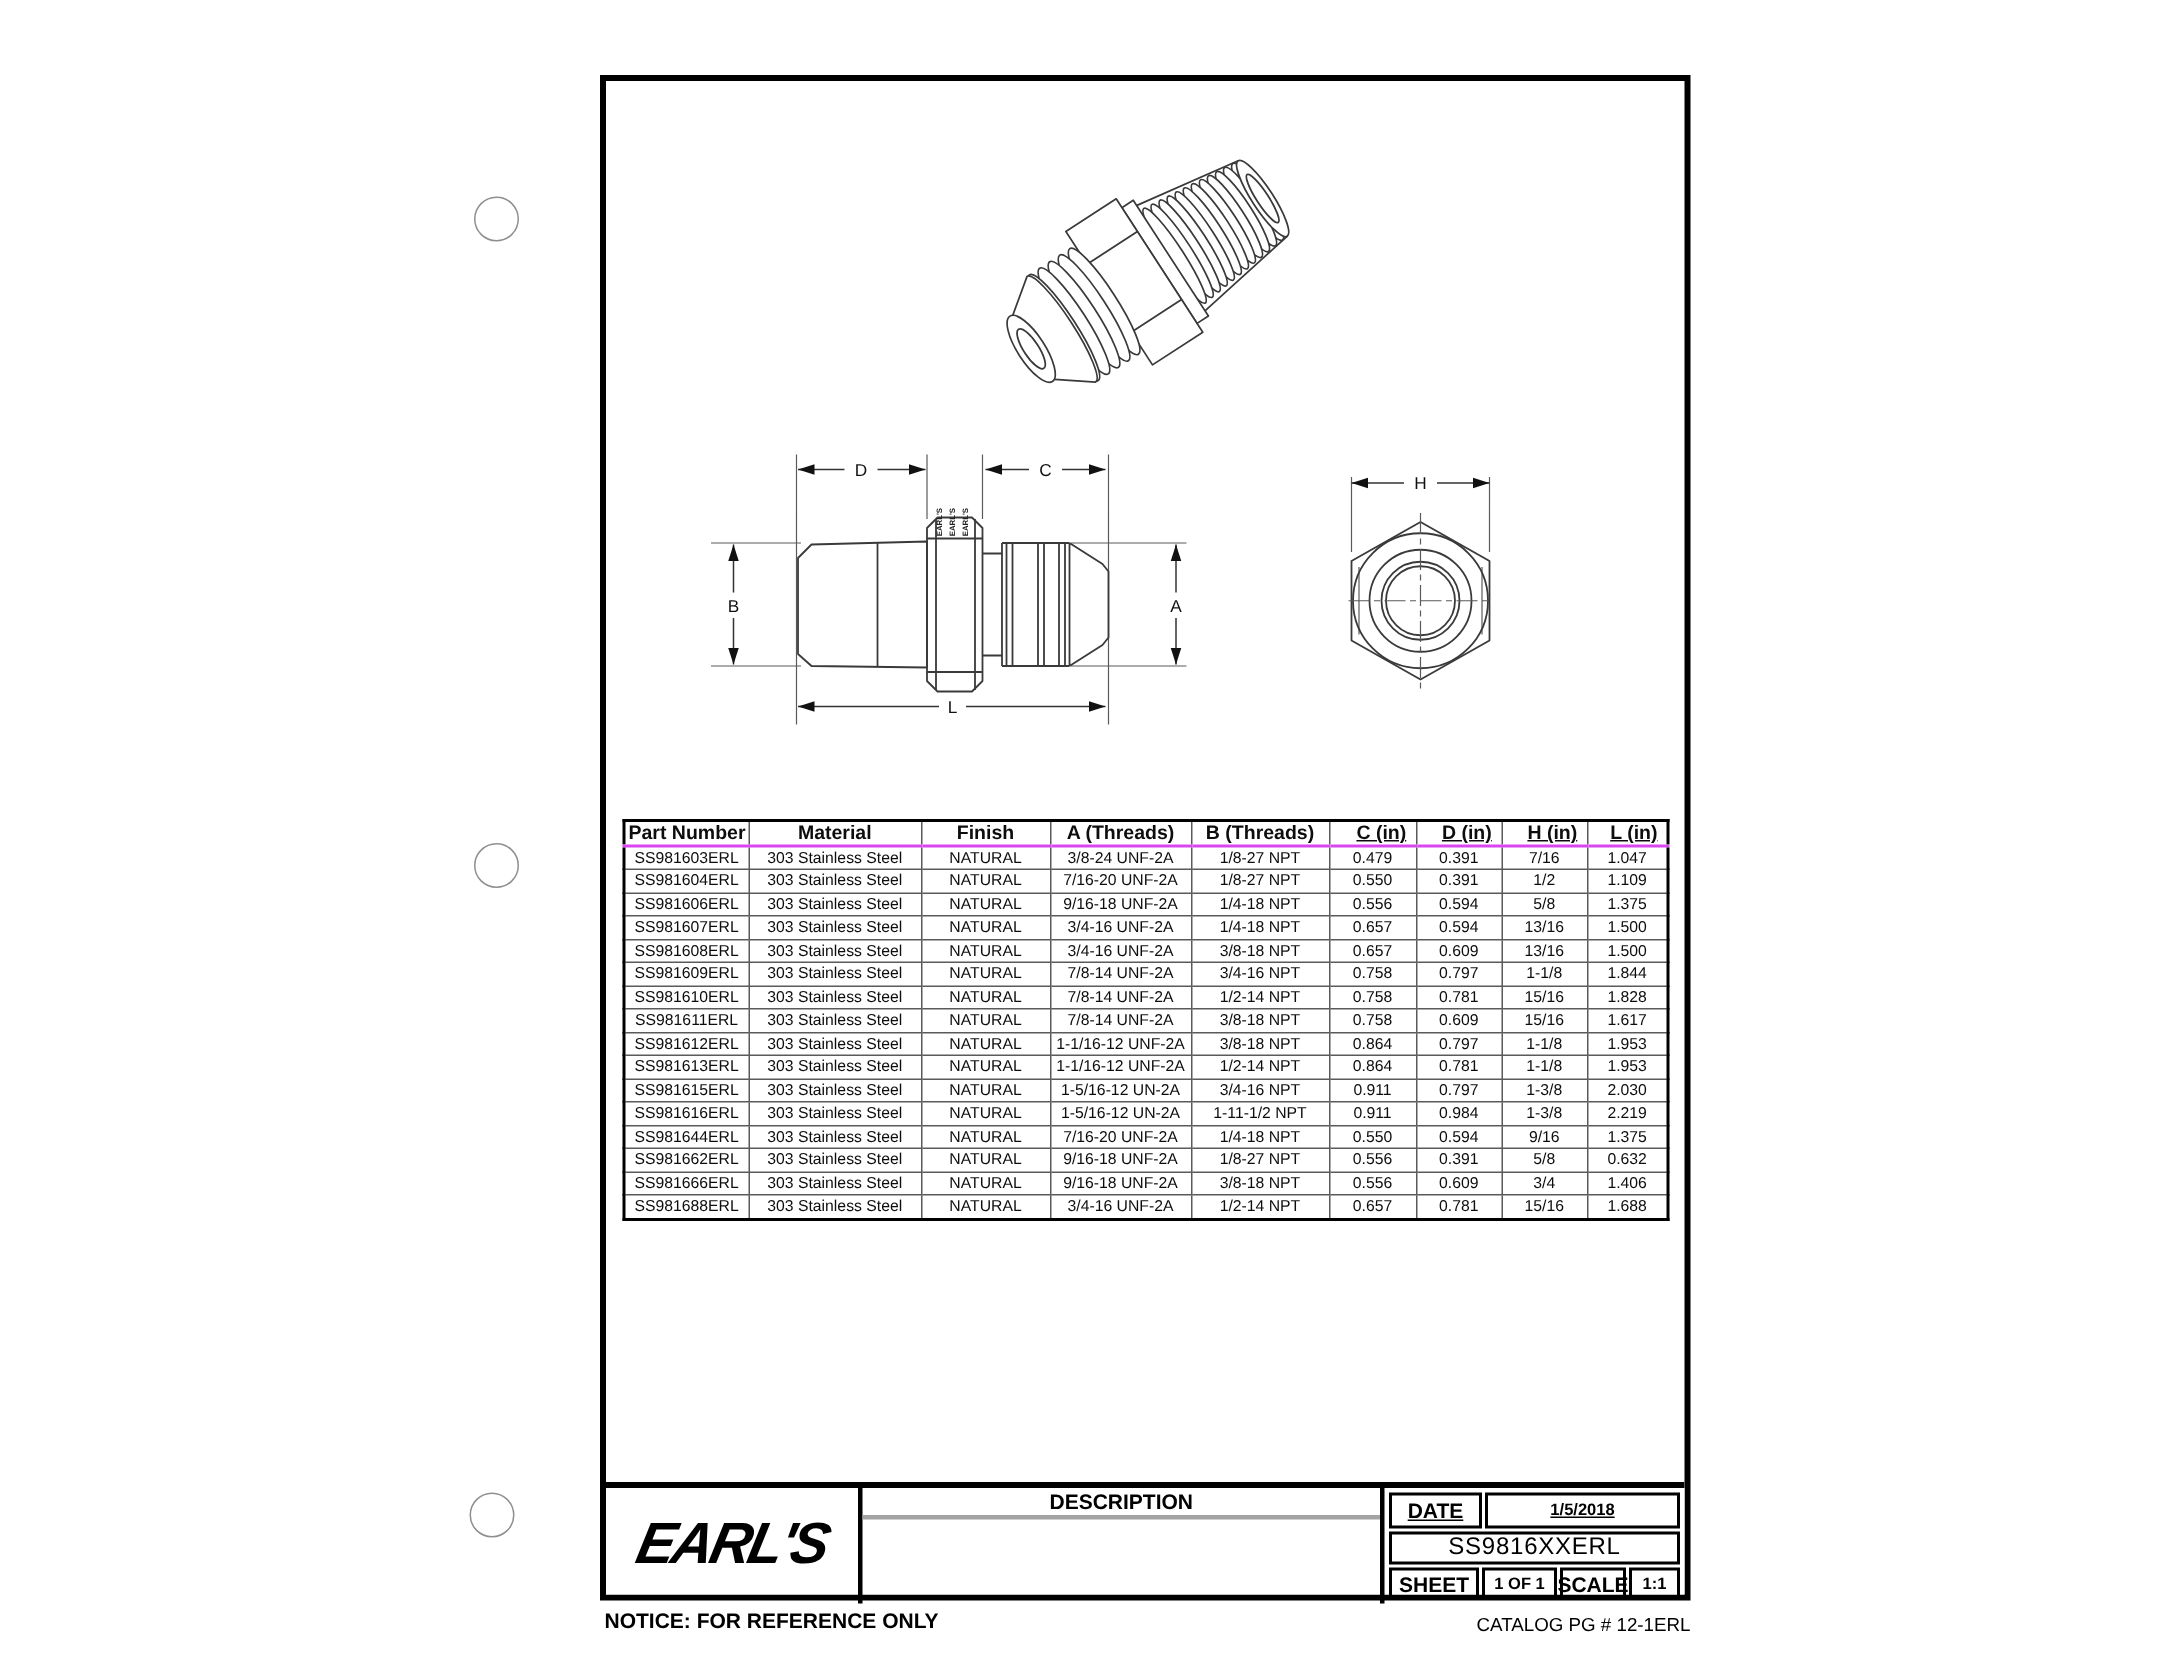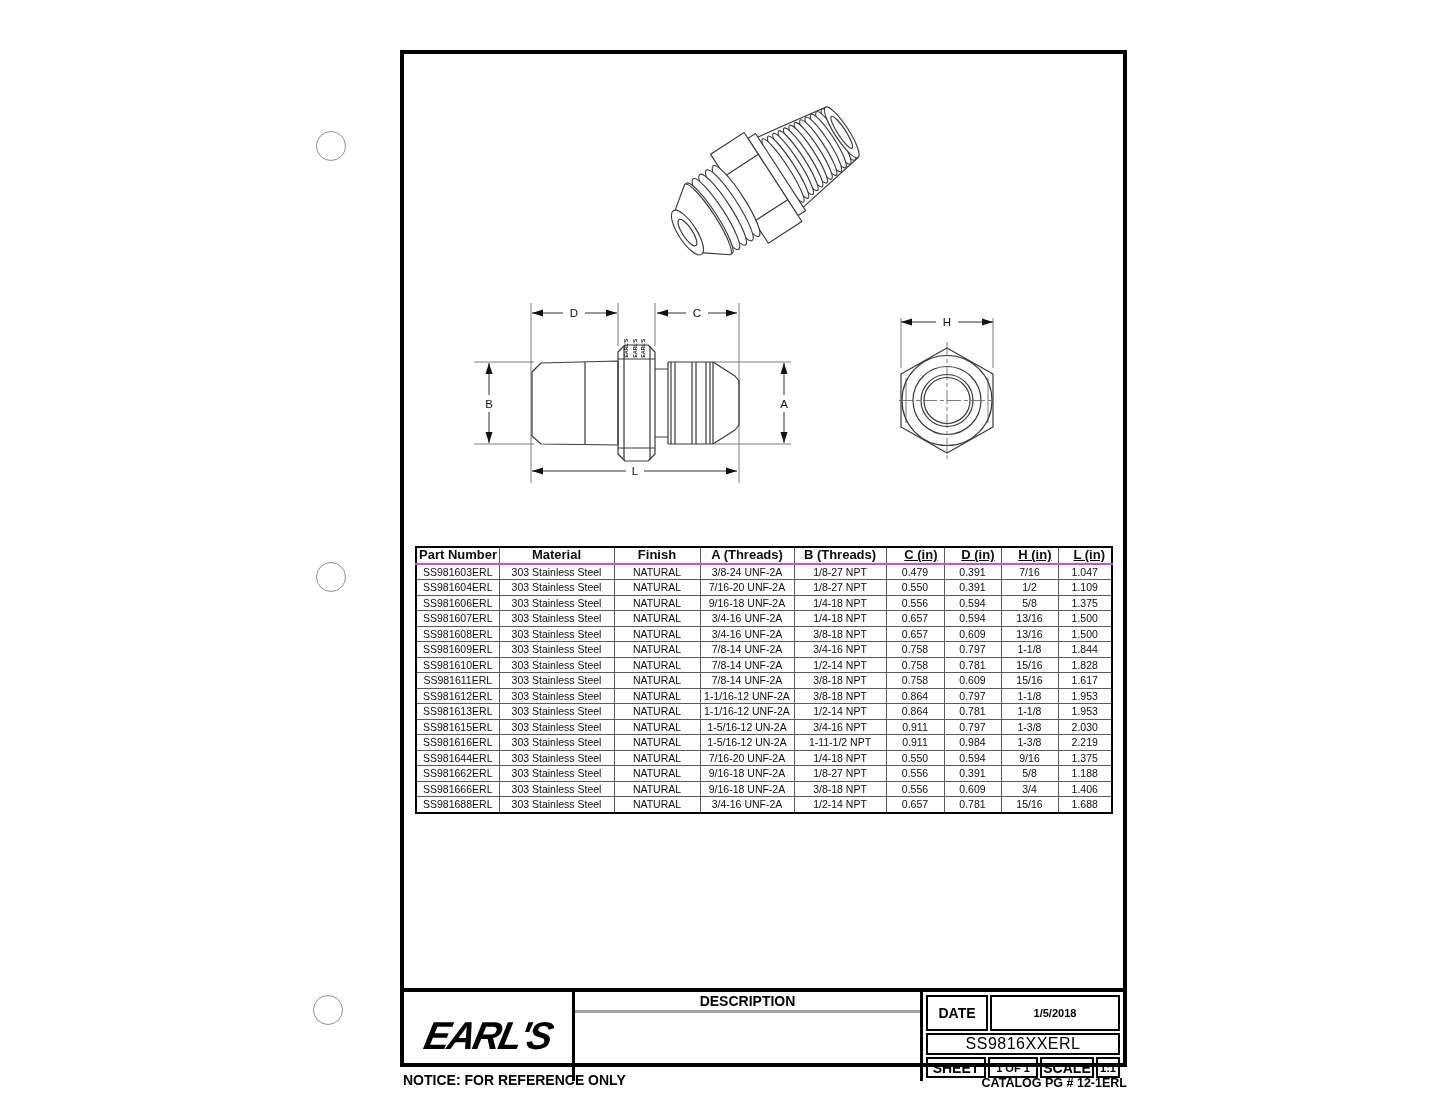--- a/index.html
+++ b/index.html
@@ -28,21 +28,21 @@
   .tb-desc-body{display:flex;flex-direction:column;align-items:center;justify-content:center;gap:6px;
                 font-weight:bold;font-size:13px;}
   .tb-right{display:flex;flex-direction:column;gap:2px;padding:3px;}
   .tb-row{display:flex;gap:2px;}
   .cellbox{border:2px solid #000;display:flex;align-items:center;justify-content:center;box-sizing:border-box;}
   .lab-lg{font-weight:bold;font-size:14px;}
   .lab-sm{font-weight:bold;font-size:11px;}
   .partcode{font-size:16px;letter-spacing:.5px;}
 
   .notice{position:absolute;left:403px;top:1072px;font-weight:bold;font-size:14px;text-align:center;}
-  .catalog{position:absolute;right:318px;top:1076px;font-weight:bold;font-size:12.5px;}
+  .catalog{position:absolute;right:318px;top:1076px;font-weight:normal;font-size:12.5px;}
 
   
   .oline{fill:none;stroke:#3a3a3a;stroke-width:1.2;stroke-linejoin:round;}
   .ofill{fill:#ffffff;stroke:#3a3a3a;stroke-width:1.15;stroke-linejoin:round;}
   .thin{fill:none;stroke:#5a5a5a;stroke-width:0.8;}
   .dimline{fill:none;stroke:#333;stroke-width:1;}
   .arrow{fill:#111;stroke:none;}
   .dimtext{font-family:"Liberation Sans",sans-serif;font-size:11.5px;fill:#111;text-anchor:middle;}
   .stamp{font-family:"Liberation Sans",sans-serif;font-size:5.2px;font-weight:bold;fill:#222;}
   .labelbg{fill:#fff;stroke:none;}
@@ -334,21 +334,21 @@
         </tr>
         <tr>
           <td>SS981662ERL</td>
           <td>303 Stainless Steel</td>
           <td>NATURAL</td>
           <td>9/16-18 UNF-2A</td>
           <td>1/8-27 NPT</td>
           <td>0.556</td>
           <td>0.391</td>
           <td>5/8</td>
-          <td>1.188</td>
+          <td>0.632</td>
         </tr>
         <tr>
           <td>SS981666ERL</td>
           <td>303 Stainless Steel</td>
           <td>NATURAL</td>
           <td>9/16-18 UNF-2A</td>
           <td>3/8-18 NPT</td>
           <td>0.556</td>
           <td>0.609</td>
           <td>3/4</td>
@@ -369,29 +369,29 @@
   </table>
 
   <div class="titleblock">
     <div class="tb-logo">
       <span class="brand">EARL'S</span>
     </div>
     <div class="tb-desc">
       <div class="tb-desc-header">DESCRIPTION</div>
     </div>
     <div class="tb-right">
-      <div class="tb-row" style="height:36px;">
+      <div class="tb-row" style="height:24px;text-decoration:underline;">
         <div class="cellbox lab-lg" style="width:62px;">DATE</div>
         <div class="cellbox lab-sm" style="flex:1;">1/5/2018</div>
       </div>
       <div class="cellbox partcode" style="flex:1;">SS9816XXERL</div>
       <div class="tb-row" style="height:21px;">
         <div class="cellbox lab-lg" style="width:60px;">SHEET</div>
         <div class="cellbox lab-sm" style="width:50px;">1 OF 1</div>
-        <div class="cellbox lab-lg" style="width:54px;">SCALE</div>
+        <div class="cellbox lab-lg" style="width:44px;">SCALE</div>
         <div class="cellbox lab-sm" style="flex:1;">1:1</div>
       </div>
     </div>
   </div>
 
   <div class="notice">NOTICE: FOR REFERENCE ONLY</div>
   <div class="catalog">CATALOG PG # 12-1ERL</div>
 
 </div>
 

